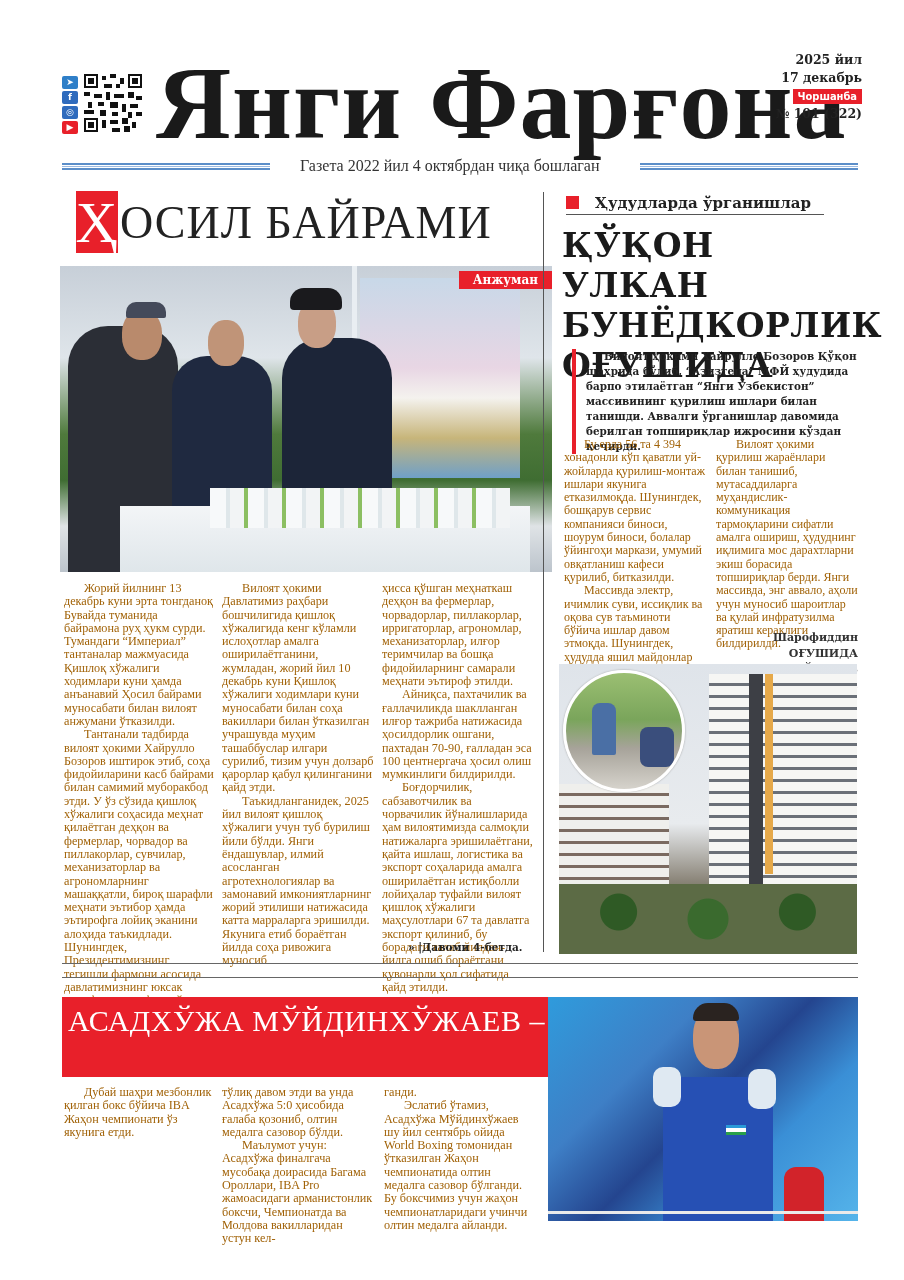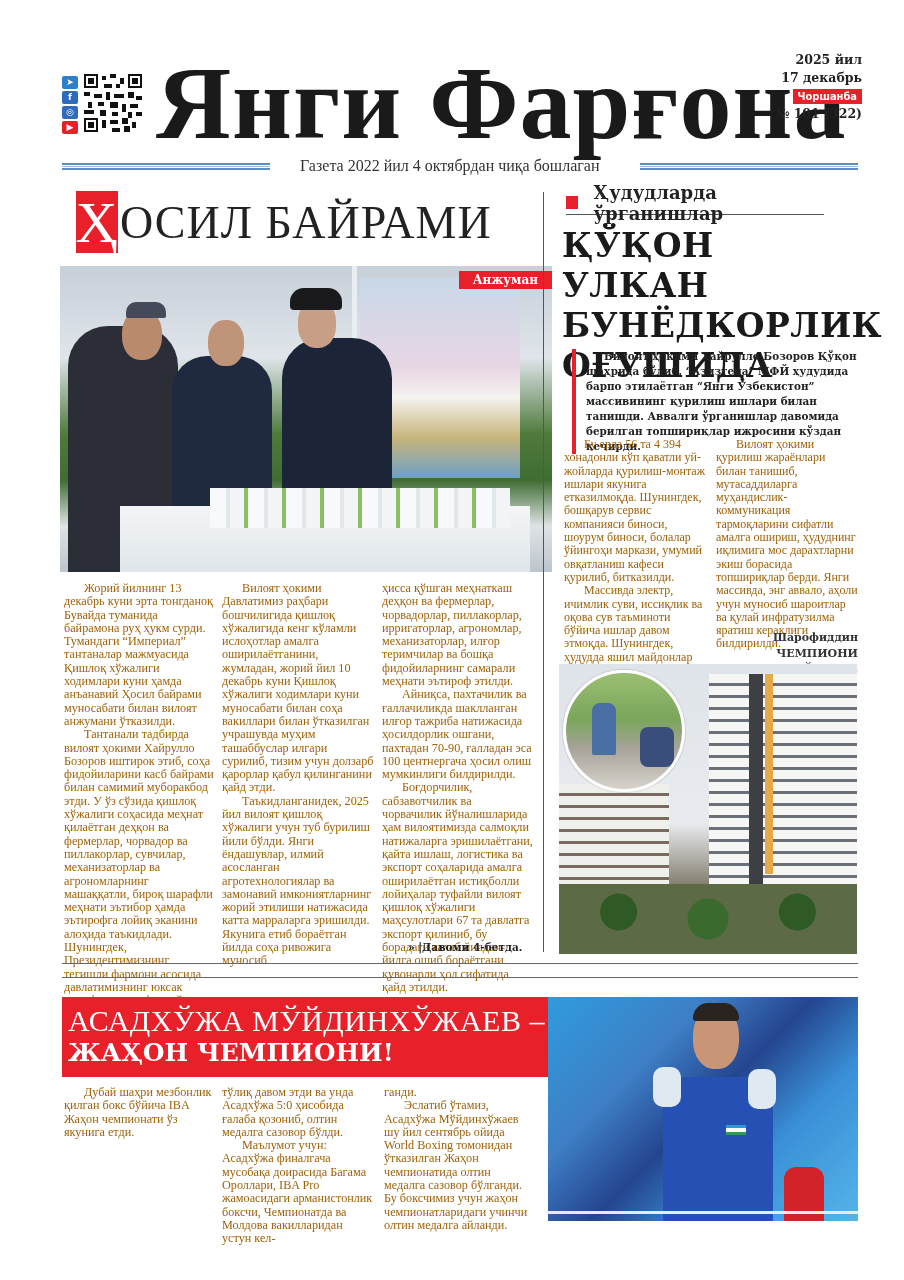--- a/index.html
+++ b/index.html
@@ -28,21 +28,21 @@
   .badge-anjuman { right: 0; top: 5px; background: #e8202a; color: #fff; font-family: "DejaVu Serif", serif; font-weight: bold; font-size: 12px; padding: 2px 14px; }
 
   .col { font-family: "Liberation Serif", serif; font-size: 12.2px; line-height: 13.3px; color: #a16207; text-align: left; }
   .col p { text-indent: 20px; }
   .continued { left: 408px; top: 941px; font-family: "DejaVu Serif", serif; font-weight: bold; font-size: 10.5px; color: #222; white-space: nowrap; }
 
   
   .vrule { left: 543px; top: 192px; width: 1px; height: 760px; background: #555; }
   .kicker { left: 566px; top: 191px; width: 258px; height: 24px; border-bottom: 1px solid #555; display: flex; align-items: center; }
   .kicker .sq { width: 13px; height: 13px; background: #e8202a; margin-right: 16px; }
-  .kicker .txt { font-family: "DejaVu Serif", serif; font-weight: bold; font-size: 18px; color: #222; }
+  .kicker .txt { font-family: "DejaVu Serif", serif; font-weight: bold; font-size: 15px; color: #222; }
   .kukon-title { left: 562px; top: 226px; width: 300px; font-family: "DejaVu Serif", serif; font-weight: bold; font-size: 33px; line-height: 40px; color: #1a1a1a; letter-spacing: 0.5px; }
   .lead { left: 572px; top: 349px; width: 290px; border-left: 4px solid #e8202a; padding-left: 10px;
     font-family: "DejaVu Serif", serif; font-weight: bold; font-size: 10.4px; line-height: 15px; color: #222; }
   .lead p { text-indent: 18px; }
   .sig { left: 690px; top: 629px; width: 168px; text-align: right; font-family: "Liberation Serif", serif; font-size: 13px; line-height: 15px; color: #333; }
   .sig b { font-family: "DejaVu Serif", serif; font-size: 11px; }
   .photo2 { left: 559px; top: 664px; width: 298px; height: 290px; overflow: hidden;
     background: linear-gradient(180deg, #dfe4ea 0%, #e8ebee 55%, #8a8478 75%, #4d6a36 85%, #3d5a2b 100%); }
   .tower { position: absolute; background: #f4f4f2; }
   .inset { left: 4px; top: 6px; width: 122px; height: 122px; border-radius: 50%; border: 3px solid #fff; overflow: hidden;
@@ -171,42 +171,41 @@
 </div>
 <div class="abs col" style="left:564px; top:438px; width:142px; font-size:12px; line-height:13.3px;">
   <p>Бу ерда 56 та 4 394 хонадонли кўп қаватли уй-жойларда қурилиш-монтаж ишлари якунига етказилмоқда. Шунингдек, бошқарув сервис компанияси биноси, шоурум биноси, болалар ўйингоҳи маркази, умумий овқатланиш кафеси қурилиб, битказилди.</p>
   <p>Массивда электр, ичимлик суви, иссиқлик ва оқова сув таъминоти бўйича ишлар давом этмоқда. Шунингдек, ҳудудда яшил майдонлар барпо этиляпти.</p>
 </div>
 <div class="abs col" style="left:716px; top:438px; width:142px; font-size:12px; line-height:13.3px;">
   <p>Вилоят ҳокими қурилиш жараёнлари билан танишиб, мутасаддиларга муҳандислик-коммуникация тармоқларини сифатли амалга ошириш, ҳудуднинг иқлимига мос дарахтларни экиш борасида топшириқлар берди. Янги массивда, энг аввало, аҳоли учун муносиб шароитлар ва қулай инфратузилма яратиш кераклиги билдирилди.</p>
 </div>
 <div class="abs sig">
   <div><b>Шарофиддин</b></div>
-  <div><b>ЧЕМПИОНИ</b></div>
+  <div><b>ОҒУШИДА</b></div>
   <div>Муслимбек ТЎЛАНОВ</div>
   <div>олган суратлар.</div>
 </div>
 <div class="abs photo2">
   <div class="tower" style="left:150px; top:10px; width:148px; height:210px; background:repeating-linear-gradient(180deg,#f6f6f4 0 9px,#6b7078 9px 12px);"></div>
   <div class="tower" style="left:190px; top:10px; width:14px; height:210px; background:#3d3f45;"></div>
   <div class="tower" style="left:206px; top:10px; width:8px; height:200px; background:#e6a94a;"></div>
   <div class="tower" style="left:0; top:120px; width:110px; height:110px; background:repeating-linear-gradient(180deg,#efefec 0 9px,#7a6a60 9px 12px);"></div>
   <div class="abs" style="left:0; top:220px; width:298px; height:70px; background:radial-gradient(circle at 20% 40%,#2f5a25 0 18px,transparent 19px),radial-gradient(circle at 50% 50%,#3a6a2e 0 20px,transparent 21px),radial-gradient(circle at 80% 40%,#2f5a25 0 18px,transparent 19px),#5c6b45;"></div>
   <div class="abs inset">
     <div class="abs" style="left:26px; top:30px; width:24px; height:52px; background:#4a6fa5; border-radius:8px 8px 2px 2px;"></div>
     <div class="abs" style="left:74px; top:54px; width:34px; height:40px; background:#3a4e7c; border-radius:8px;"></div>
   </div>
 </div>
 
 <div class="abs hrule" style="top:963px;"></div>
 <div class="abs hrule" style="top:977px;"></div>
 
 <div class="abs asad-title">
   <div class="l1">АСАДХЎЖА МЎЙДИНХЎЖАЕВ –</div>
-  <div class="l2">ЖАҲОН ЧЕМПИОНИ!</div>
 </div>
 <div class="abs photo3">
   <div class="abs" style="left:115px; top:80px; width:110px; height:150px; background:#2650b4; border-radius:20px 20px 0 0;"></div>
   <div class="abs" style="left:145px; top:10px; width:46px; height:62px; background:#c99577; border-radius:45%;"></div>
   <div class="abs" style="left:145px; top:6px; width:46px; height:18px; background:#2a2320; border-radius:20px 20px 4px 4px;"></div>
   <div class="abs" style="left:105px; top:70px; width:28px; height:40px; background:#dfe9f2; border-radius:10px;"></div>
   <div class="abs" style="left:200px; top:72px; width:28px; height:40px; background:#dfe9f2; border-radius:10px;"></div>
   <div class="abs" style="left:178px; top:128px; width:20px; height:10px; background:linear-gradient(180deg,#2a9ad8 0 33%,#fff 33% 66%,#2aa04a 66%);"></div>
   <div class="abs" style="left:236px; top:170px; width:40px; height:60px; background:#d2232a; border-radius:12px 12px 0 0;"></div>
   <div class="abs" style="left:0; top:214px; width:310px; height:3px; background:#eaeaea;"></div>

